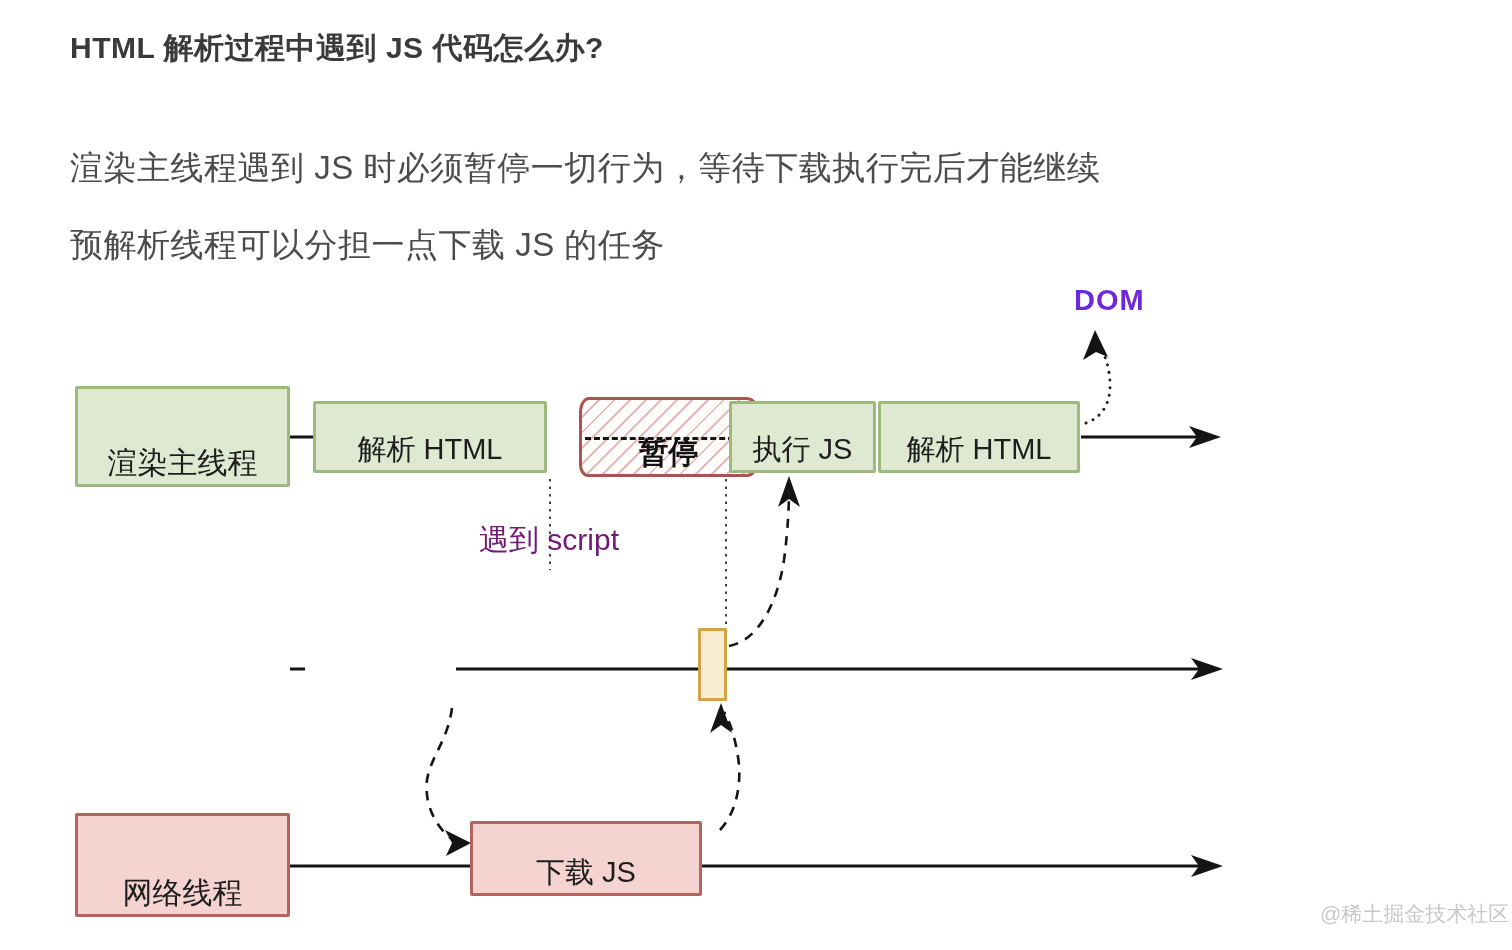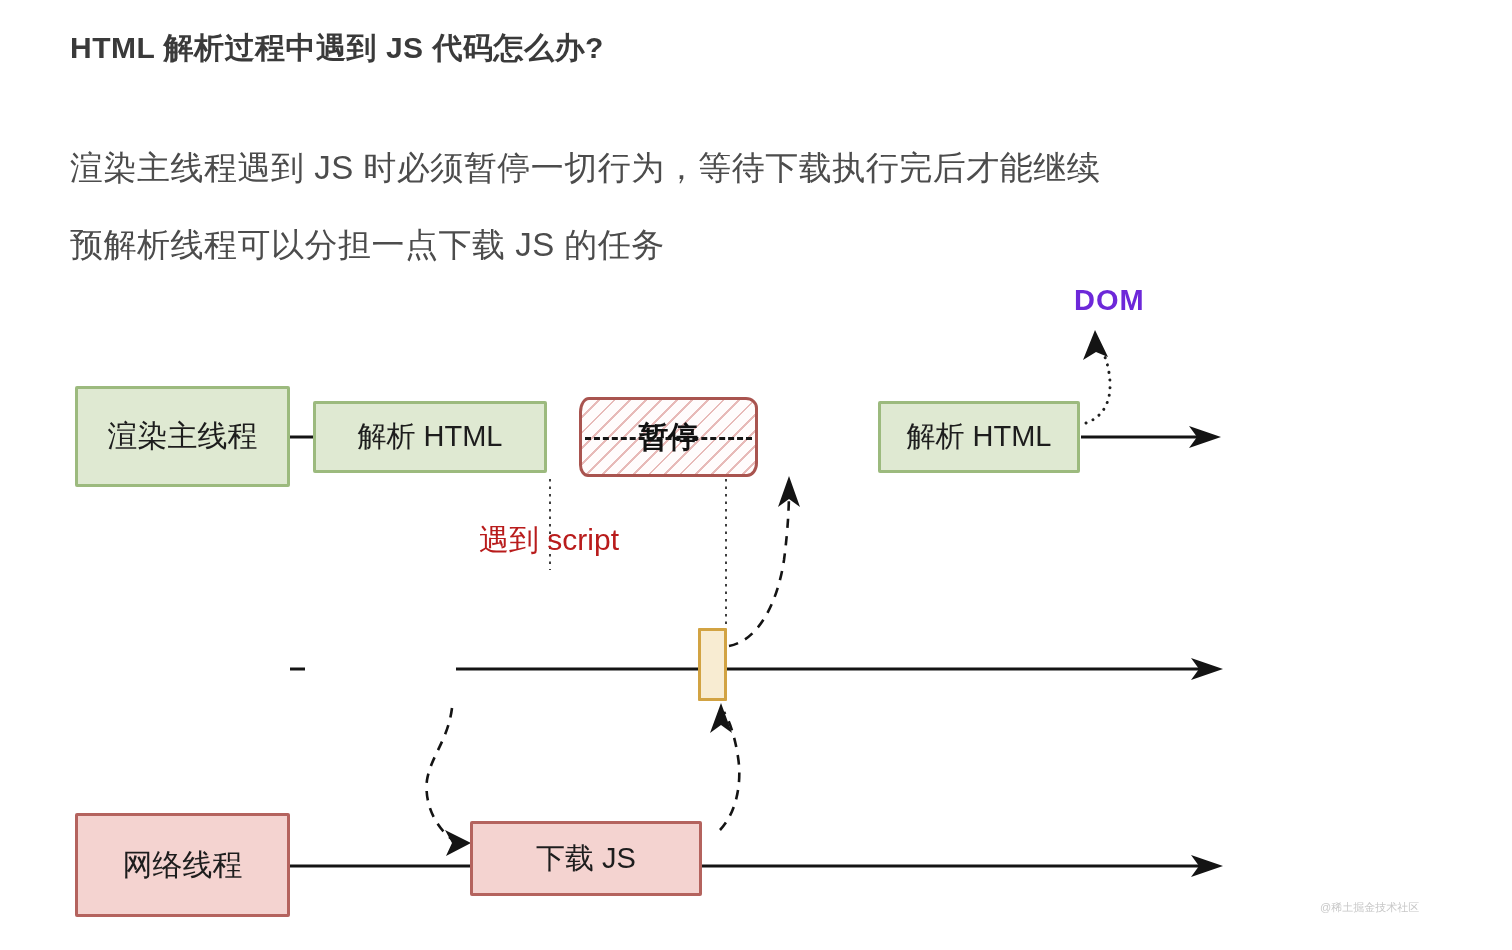--- a/index.html
+++ b/index.html
@@ -15,29 +15,29 @@
     position:absolute;left:70px;font-size:33px;font-weight:500;color:#4c4c4c;
     letter-spacing:0.5px;white-space:nowrap;
   }
   .para.p1{top:146px;}
   .para.p2{top:223px;}
   .dom-label{
     position:absolute;left:1074px;top:284px;font-size:29px;font-weight:700;color:#6d28d9;
     letter-spacing:1px;
   }
   .script-label{
-    position:absolute;left:479px;top:520px;font-size:30px;font-weight:500;color:#b91c1c;
+    position:absolute;left:479px;top:520px;font-size:30px;font-weight:500;color:#701a75;
     white-space:nowrap;z-index:3;
   }
   .watermark{
-    position:absolute;left:1320px;top:900px;font-size:11px;color:#c8c8c8;font-weight:500;
+    position:absolute;left:1320px;top:900px;font-size:21px;color:#c8c8c8;font-weight:500;
     white-space:nowrap;z-index:3;
   }
   .box{
-    position:absolute;box-sizing:border-box;display:flex;align-items:center;justify-content:center;
+    position:absolute;box-sizing:border-box;display:flex;align-items:flex-end;justify-content:center;
     z-index:2;font-weight:500;color:#1d1d1d;white-space:nowrap;border-radius:2px;
   }
   .green{background:#dfe9d2;border:3px solid #9cba7e;}
   .yellow{background:#f8ecd2;border:3px solid #d2a343;}
   .pink{background:#f4d3d0;border:3px solid #b4635e;}
   .thread-label{font-size:30px;}
   .block-label{font-size:29px;}
 
   .box.render-main{left:75px;top:386px;width:215px;height:101px;}
   .box.parse-html-1{left:313px;top:401px;width:234px;height:72px;}
@@ -125,20 +125,23 @@
   <div class="box green render-main">
     <span class="thread-label">渲染主线程</span>
   </div>
   <div class="box green parse-html-1">
     <span class="block-label">解析 HTML</span>
   </div>
   <div class="box pause">
     <div class="pause-dash"></div>
     <span class="pause-text">暂停</span>
   </div>
+  <div class="box green exec-js">
+    <span class="block-label">执行 JS</span>
+  </div>
   <div class="box green parse-html-2">
     <span class="block-label">解析 HTML</span>
   </div>
 
   <div class="dom-label">DOM</div>
   <div class="script-label">遇到 script</div>
 
   <div class="box yellow slot"></div>
 
   <div class="box pink network">

